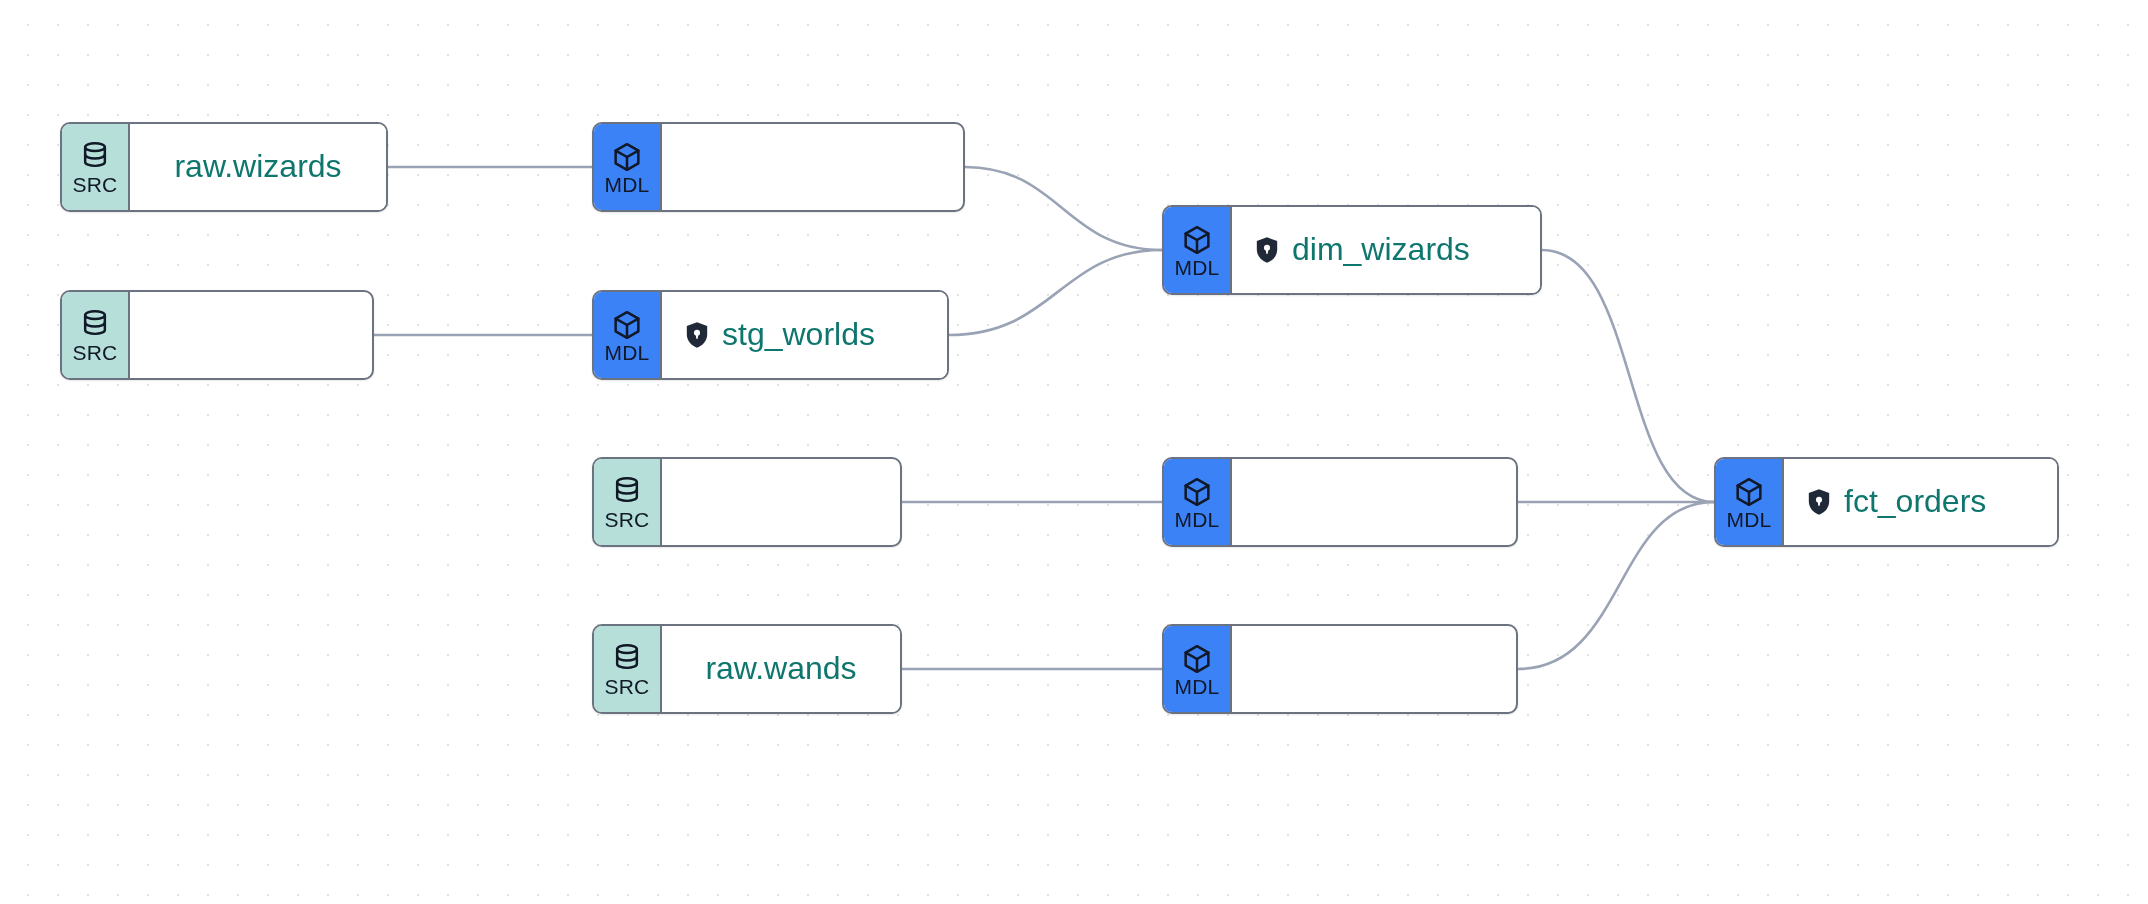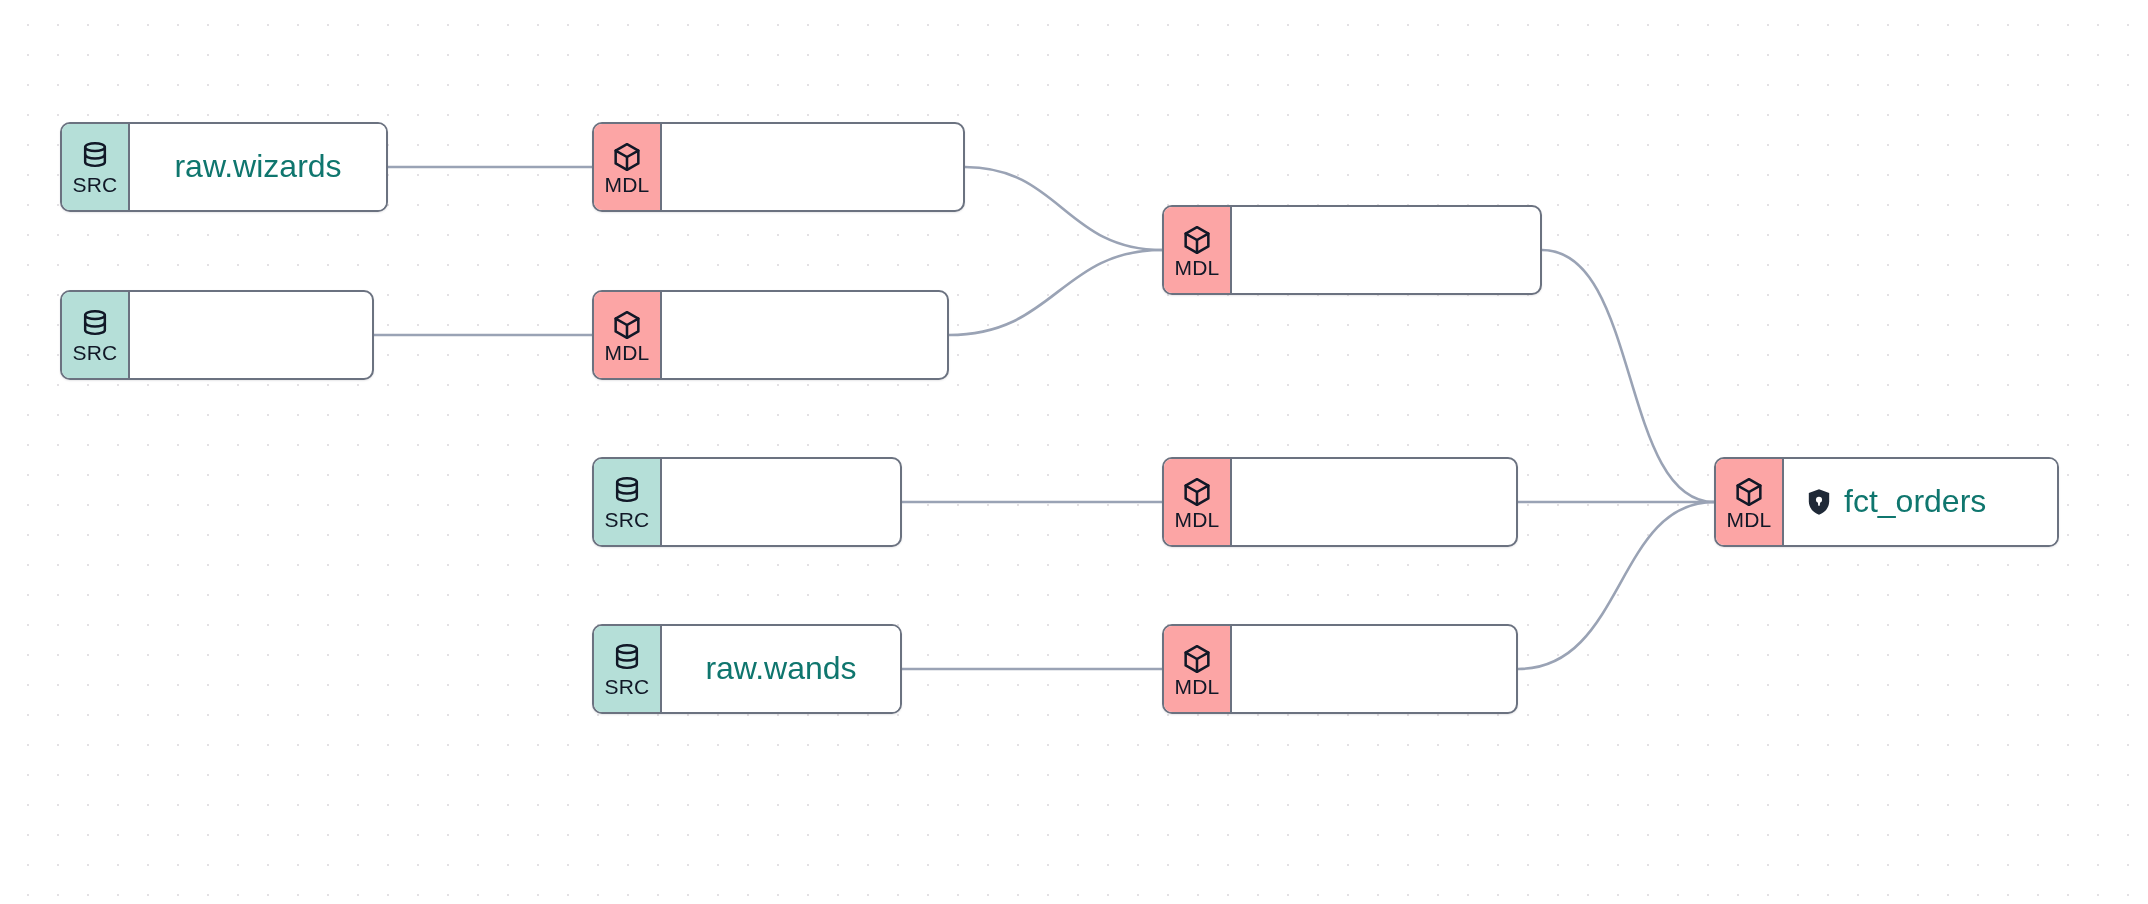--- a/index.html
+++ b/index.html
@@ -52,21 +52,21 @@
     display: flex;
     flex-direction: column;
     align-items: center;
     justify-content: center;
     gap: 1px;
     border-right: 2px solid #6b7280;
     padding-top: 2px;
   }
 
   .node-badge.src { background: #b5dfd8; }
-  .node-badge.mdl { background: #fca5a5; }
+  .node-badge.mdl { background: #3b82f6; }
 
   .badge-icon {
     display: block;
     line-height: 0;
   }
 
   .badge-label {
     font-family: "Liberation Sans", sans-serif;
     font-size: 21px;
     line-height: 1;
@@ -193,77 +193,97 @@
     <div class="node-badge mdl">
       <span class="badge-icon">
         <svg width="32" height="32" viewBox="0 0 24 24" fill="none" stroke="#111827" stroke-width="1.9" stroke-linecap="round" stroke-linejoin="round">
           <path d="M12 2.4 L20.5 7.2 L20.5 16.8 L12 21.6 L3.5 16.8 L3.5 7.2 Z"></path>
           <path d="M3.5 7.2 L12 12 L20.5 7.2"></path>
           <path d="M12 12 L12 21.6"></path>
         </svg>
       </span>
       <span class="badge-label">MDL</span>
     </div>
-  </div>
-
-  <div class="node" style="left:1162px; top:457px; width:356px; height:90px;">
-    <div class="node-badge mdl">
-      <span class="badge-icon">
-        <svg width="32" height="32" viewBox="0 0 24 24" fill="none" stroke="#111827" stroke-width="1.9" stroke-linecap="round" stroke-linejoin="round">
-          <path d="M12 2.4 L20.5 7.2 L20.5 16.8 L12 21.6 L3.5 16.8 L3.5 7.2 Z"></path>
-          <path d="M3.5 7.2 L12 12 L20.5 7.2"></path>
-          <path d="M12 12 L12 21.6"></path>
-        </svg>
-      </span>
-      <span class="badge-label">MDL</span>
-    </div>
-  </div>
-
-  <div class="node" style="left:1162px; top:624px; width:356px; height:90px;">
-    <div class="node-badge mdl">
-      <span class="badge-icon">
-        <svg width="32" height="32" viewBox="0 0 24 24" fill="none" stroke="#111827" stroke-width="1.9" stroke-linecap="round" stroke-linejoin="round">
-          <path d="M12 2.4 L20.5 7.2 L20.5 16.8 L12 21.6 L3.5 16.8 L3.5 7.2 Z"></path>
-          <path d="M3.5 7.2 L12 12 L20.5 7.2"></path>
-          <path d="M12 12 L12 21.6"></path>
-        </svg>
-      </span>
-      <span class="badge-label">MDL</span>
-    </div>
-  </div>
-
-  <div class="node" style="left:1162px; top:205px; width:380px; height:90px;">
-    <div class="node-badge mdl">
-      <span class="badge-icon">
-        <svg width="32" height="32" viewBox="0 0 24 24" fill="none" stroke="#111827" stroke-width="1.9" stroke-linecap="round" stroke-linejoin="round">
-          <path d="M12 2.4 L20.5 7.2 L20.5 16.8 L12 21.6 L3.5 16.8 L3.5 7.2 Z"></path>
-          <path d="M3.5 7.2 L12 12 L20.5 7.2"></path>
-          <path d="M12 12 L12 21.6"></path>
-        </svg>
-      </span>
-      <span class="badge-label">MDL</span>
-    </div>
-  </div>
-
-  <div class="node" style="left:1714px; top:457px; width:345px; height:90px;">
-    <div class="node-badge mdl">
-      <span class="badge-icon">
-        <svg width="32" height="32" viewBox="0 0 24 24" fill="none" stroke="#111827" stroke-width="1.9" stroke-linecap="round" stroke-linejoin="round">
-          <path d="M12 2.4 L20.5 7.2 L20.5 16.8 L12 21.6 L3.5 16.8 L3.5 7.2 Z"></path>
-          <path d="M3.5 7.2 L12 12 L20.5 7.2"></path>
-          <path d="M12 12 L12 21.6"></path>
-        </svg>
-      </span>
-      <span class="badge-label">MDL</span>
-    </div>
     <div class="node-body">
       <span class="lock-icon">
         <svg width="26" height="28" viewBox="0 0 20 22">
           <path d="M10 1 L18 4 V10.5 C18 15.6 14.6 19.3 10 21 C5.4 19.3 2 15.6 2 10.5 V4 Z" fill="#1f2937"></path>
           <circle cx="10" cy="9.3" r="2.4" fill="#ffffff"></circle>
           <path d="M8.9 9.3 h2.2 l-0.5 4.6 h-1.2 Z" fill="#ffffff"></path>
         </svg>
       </span>
+      <span class="node-label">stg_worlds</span>
+    </div>
+  </div>
+
+  <div class="node" style="left:1162px; top:457px; width:356px; height:90px;">
+    <div class="node-badge mdl">
+      <span class="badge-icon">
+        <svg width="32" height="32" viewBox="0 0 24 24" fill="none" stroke="#111827" stroke-width="1.9" stroke-linecap="round" stroke-linejoin="round">
+          <path d="M12 2.4 L20.5 7.2 L20.5 16.8 L12 21.6 L3.5 16.8 L3.5 7.2 Z"></path>
+          <path d="M3.5 7.2 L12 12 L20.5 7.2"></path>
+          <path d="M12 12 L12 21.6"></path>
+        </svg>
+      </span>
+      <span class="badge-label">MDL</span>
+    </div>
+  </div>
+
+  <div class="node" style="left:1162px; top:624px; width:356px; height:90px;">
+    <div class="node-badge mdl">
+      <span class="badge-icon">
+        <svg width="32" height="32" viewBox="0 0 24 24" fill="none" stroke="#111827" stroke-width="1.9" stroke-linecap="round" stroke-linejoin="round">
+          <path d="M12 2.4 L20.5 7.2 L20.5 16.8 L12 21.6 L3.5 16.8 L3.5 7.2 Z"></path>
+          <path d="M3.5 7.2 L12 12 L20.5 7.2"></path>
+          <path d="M12 12 L12 21.6"></path>
+        </svg>
+      </span>
+      <span class="badge-label">MDL</span>
+    </div>
+  </div>
+
+  <div class="node" style="left:1162px; top:205px; width:380px; height:90px;">
+    <div class="node-badge mdl">
+      <span class="badge-icon">
+        <svg width="32" height="32" viewBox="0 0 24 24" fill="none" stroke="#111827" stroke-width="1.9" stroke-linecap="round" stroke-linejoin="round">
+          <path d="M12 2.4 L20.5 7.2 L20.5 16.8 L12 21.6 L3.5 16.8 L3.5 7.2 Z"></path>
+          <path d="M3.5 7.2 L12 12 L20.5 7.2"></path>
+          <path d="M12 12 L12 21.6"></path>
+        </svg>
+      </span>
+      <span class="badge-label">MDL</span>
+    </div>
+    <div class="node-body">
+      <span class="lock-icon">
+        <svg width="26" height="28" viewBox="0 0 20 22">
+          <path d="M10 1 L18 4 V10.5 C18 15.6 14.6 19.3 10 21 C5.4 19.3 2 15.6 2 10.5 V4 Z" fill="#1f2937"></path>
+          <circle cx="10" cy="9.3" r="2.4" fill="#ffffff"></circle>
+          <path d="M8.9 9.3 h2.2 l-0.5 4.6 h-1.2 Z" fill="#ffffff"></path>
+        </svg>
+      </span>
+      <span class="node-label">dim_wizards</span>
+    </div>
+  </div>
+
+  <div class="node" style="left:1714px; top:457px; width:345px; height:90px;">
+    <div class="node-badge mdl">
+      <span class="badge-icon">
+        <svg width="32" height="32" viewBox="0 0 24 24" fill="none" stroke="#111827" stroke-width="1.9" stroke-linecap="round" stroke-linejoin="round">
+          <path d="M12 2.4 L20.5 7.2 L20.5 16.8 L12 21.6 L3.5 16.8 L3.5 7.2 Z"></path>
+          <path d="M3.5 7.2 L12 12 L20.5 7.2"></path>
+          <path d="M12 12 L12 21.6"></path>
+        </svg>
+      </span>
+      <span class="badge-label">MDL</span>
+    </div>
+    <div class="node-body">
+      <span class="lock-icon">
+        <svg width="26" height="28" viewBox="0 0 20 22">
+          <path d="M10 1 L18 4 V10.5 C18 15.6 14.6 19.3 10 21 C5.4 19.3 2 15.6 2 10.5 V4 Z" fill="#1f2937"></path>
+          <circle cx="10" cy="9.3" r="2.4" fill="#ffffff"></circle>
+          <path d="M8.9 9.3 h2.2 l-0.5 4.6 h-1.2 Z" fill="#ffffff"></path>
+        </svg>
+      </span>
       <span class="node-label">fct_orders</span>
     </div>
   </div>
 
 </div>
 
 </body></html>

